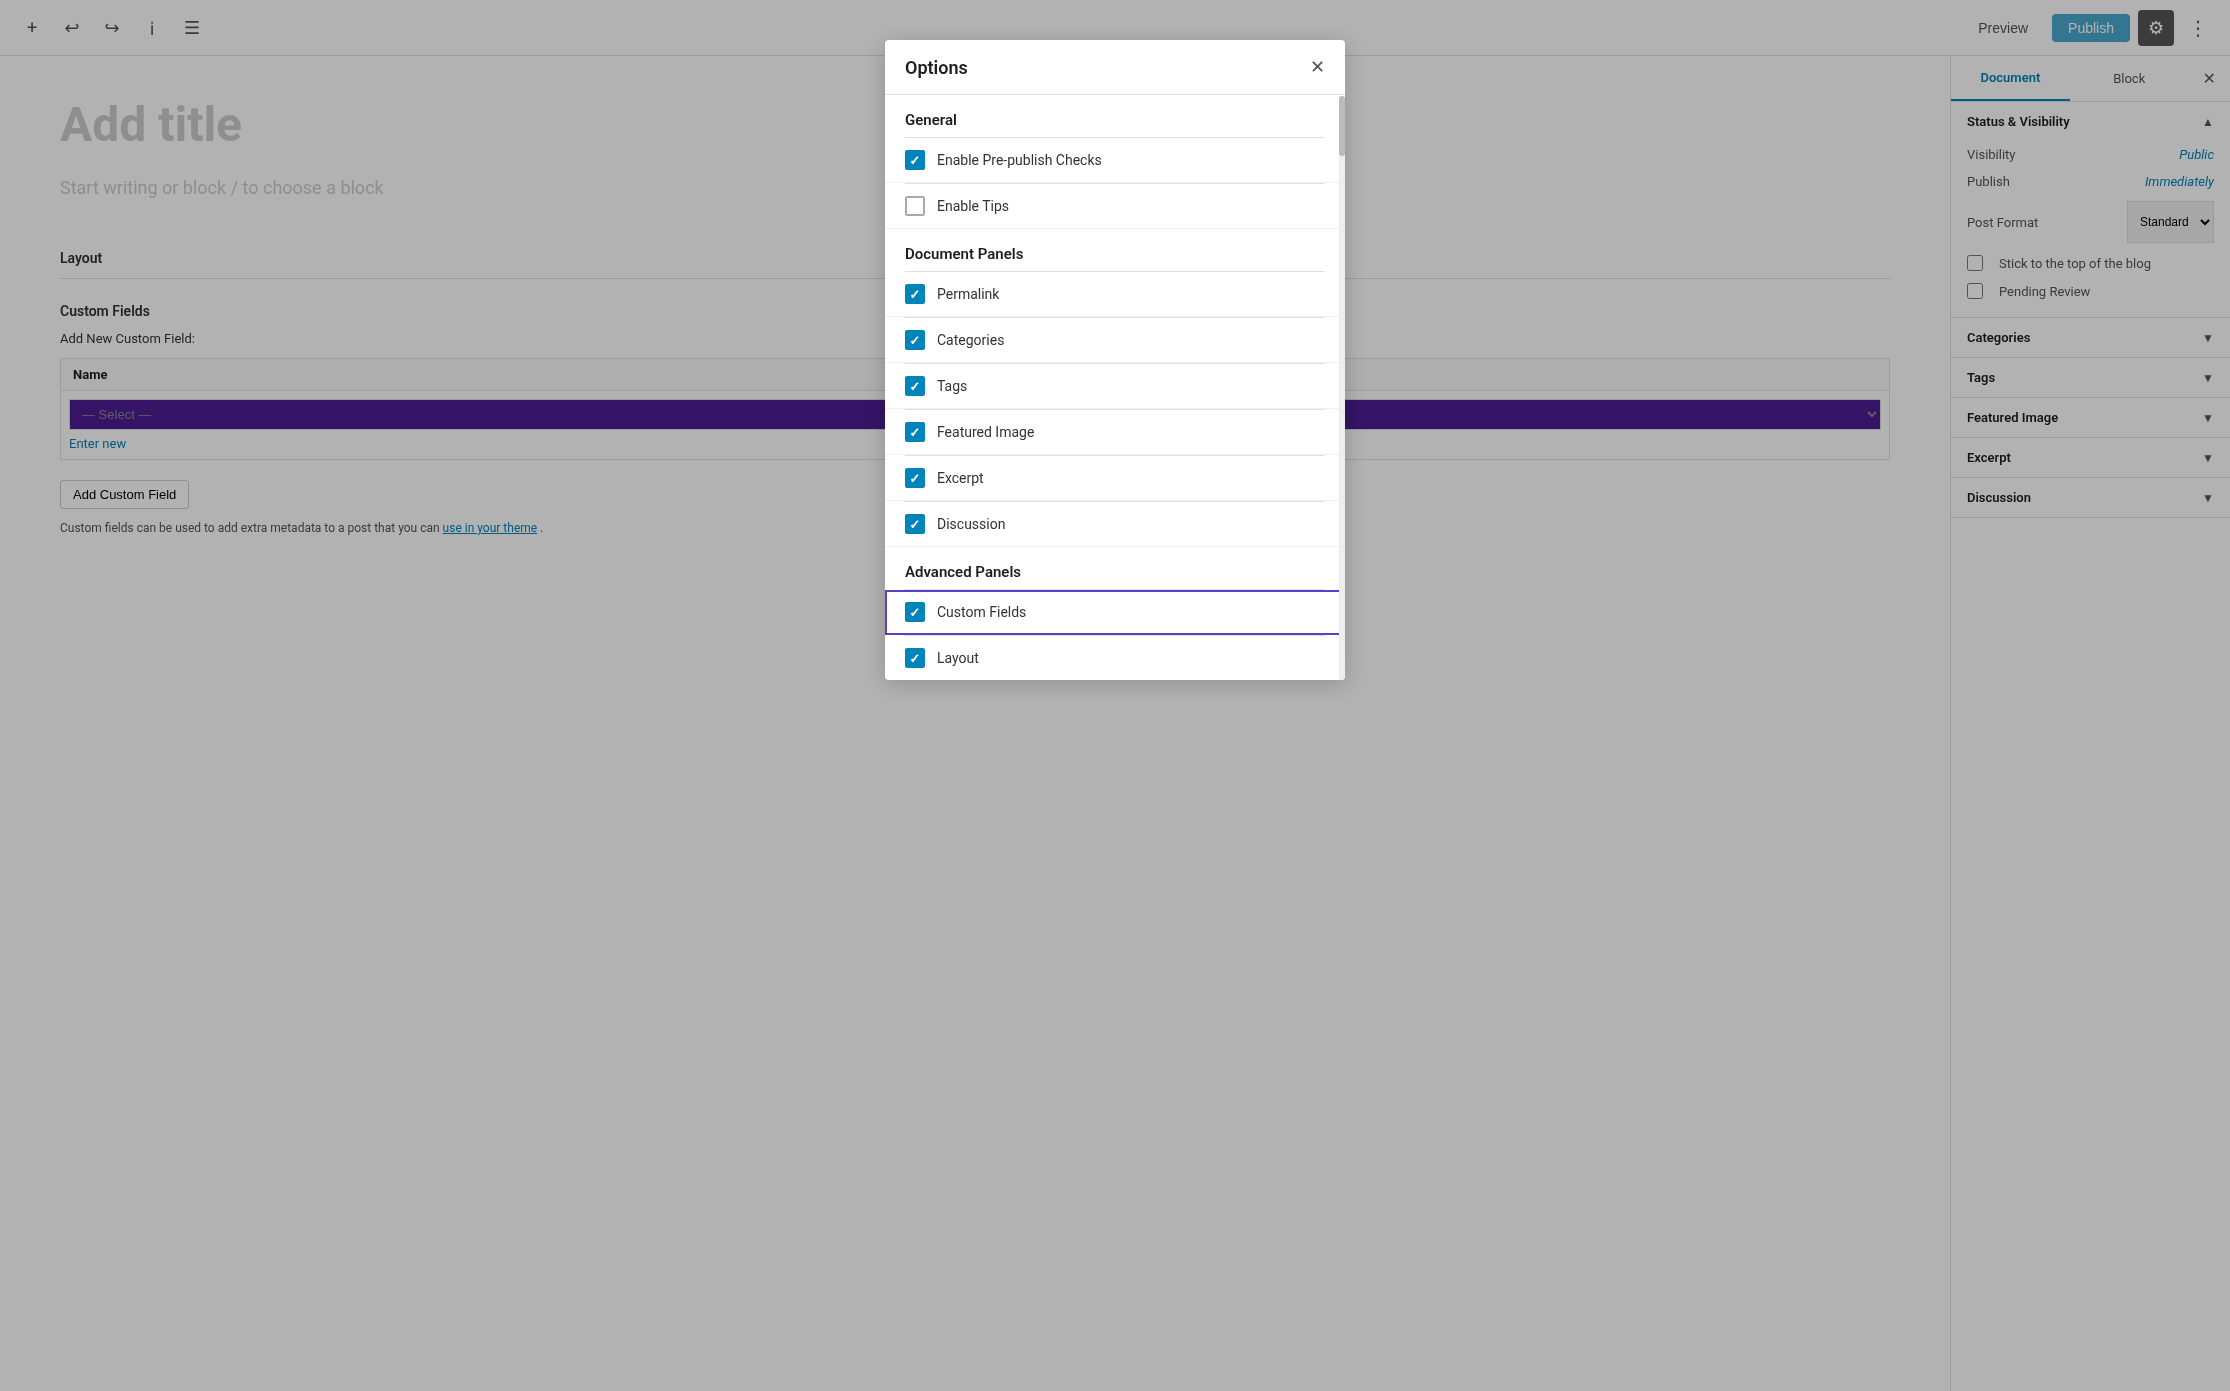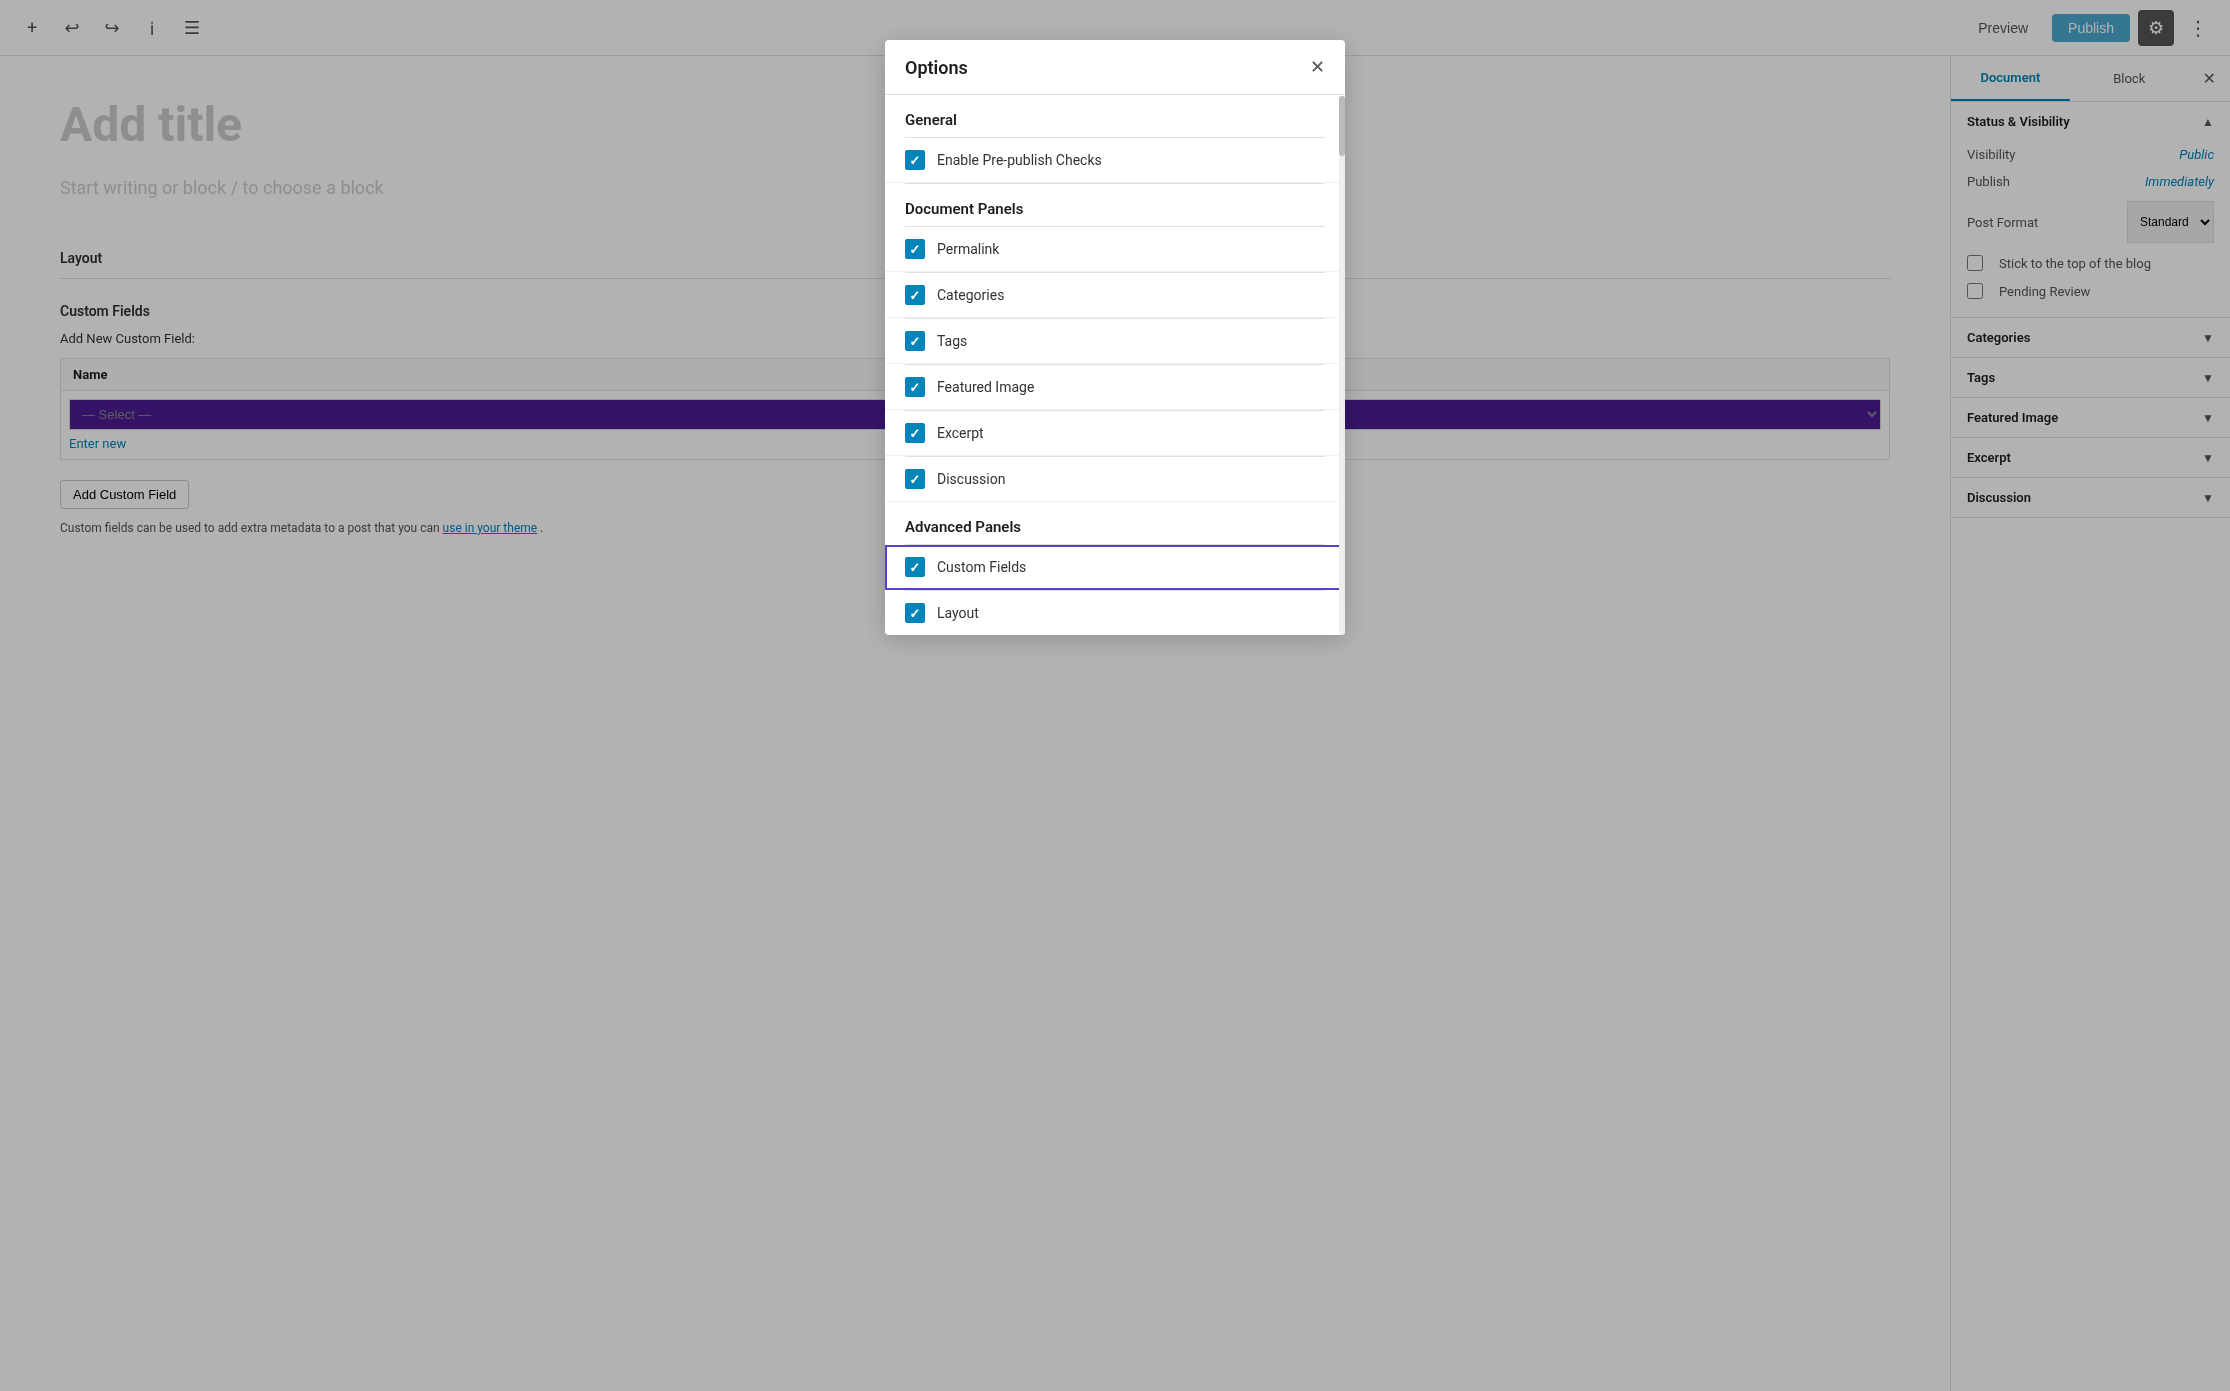--- a/index.html
+++ b/index.html
@@ -537,20 +537,26 @@
       <hr class="modal-divider">
 
       <div class="option-row">
         <div class="checkbox-styled">
           <span class="check">✓</span>
         </div>
         <span class="option-label">Enable Pre-publish Checks</span>
       </div>
       <hr class="modal-divider">
 
+      <div class="option-row">
+        <div class="checkbox-styled unchecked">
+          <span class="check"></span>
+        </div>
+        <span class="option-label">Enable Tips</span>
+      </div>
 
       <div class="modal-section-title">Document Panels</div>
       <hr class="modal-divider">
 
       <div class="option-row">
         <div class="checkbox-styled">
           <span class="check">✓</span>
         </div>
         <span class="option-label">Permalink</span>
       </div>

